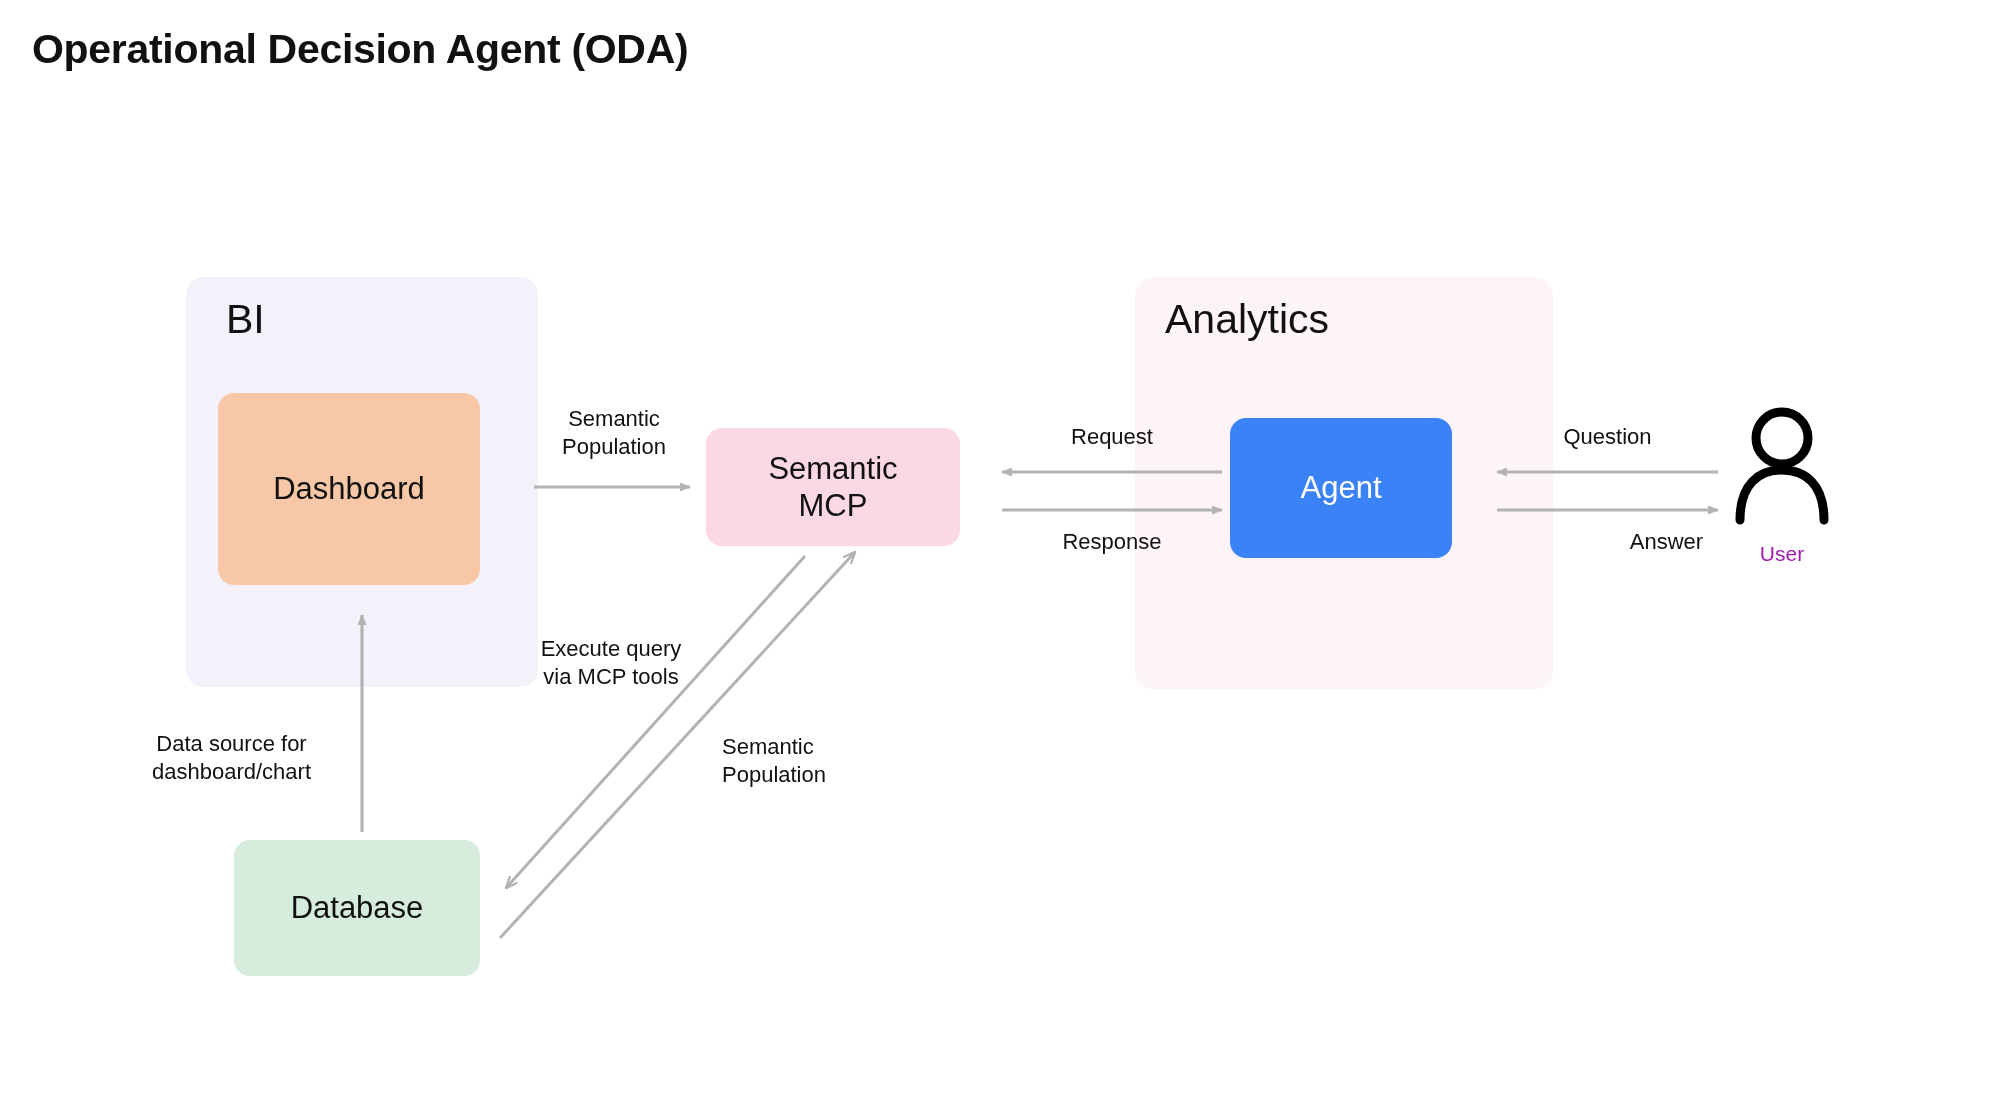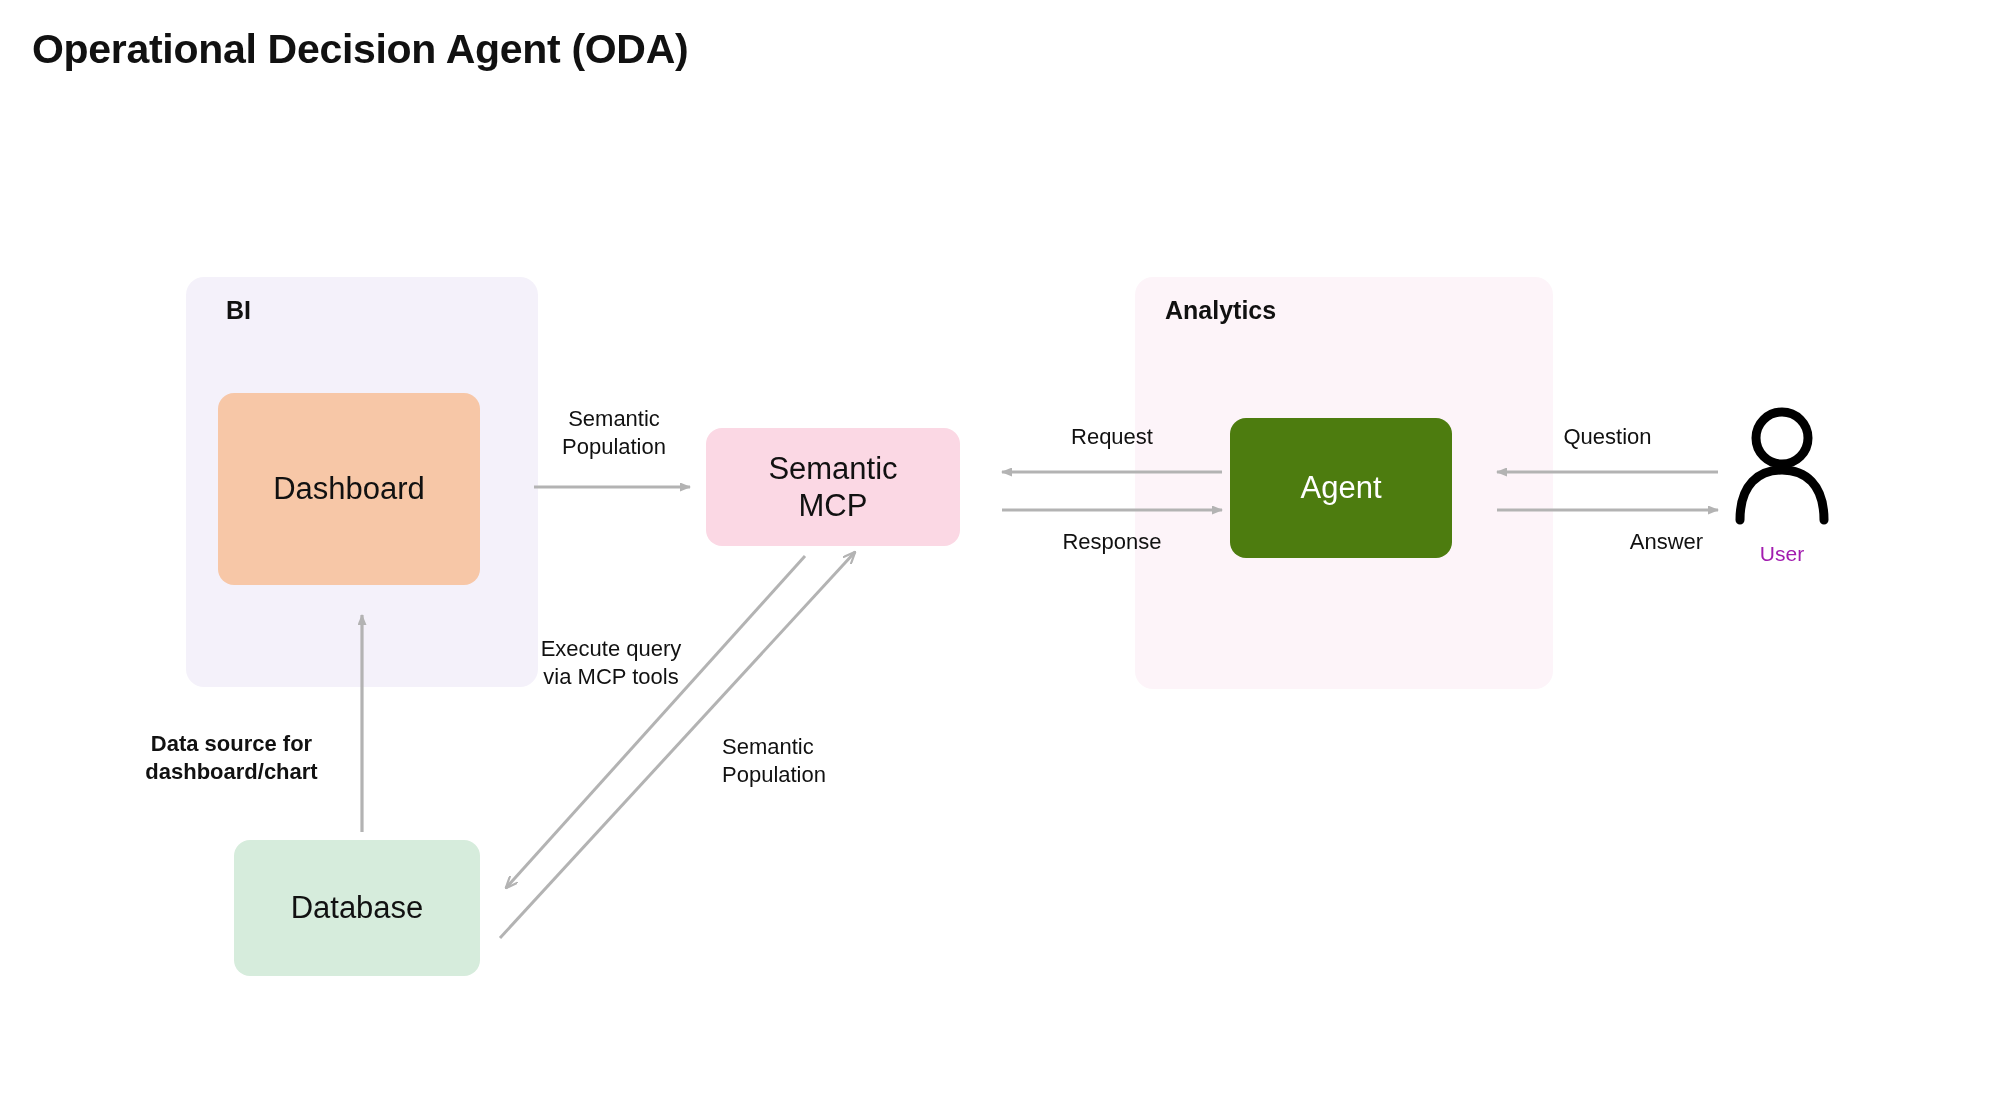--- a/index.html
+++ b/index.html
@@ -26,22 +26,22 @@
     color: #111111;
     letter-spacing: -0.3px;
     white-space: nowrap;
   }
   .group-box {
     position: absolute;
     border-radius: 18px;
   }
   .group-label {
     position: absolute;
-    font-size: 25px;
-    font-weight: bold;
+    font-size: 41px;
+    font-weight: normal;
     color: #111111;
     white-space: nowrap;
     text-align: center;
   }
   .node {
     position: absolute;
     border-radius: 16px;
     display: flex;
     align-items: center;
     justify-content: center;
@@ -142,21 +142,21 @@
 
   <div class="node" id="dashboard-node" style="left:218px; top:393px; width:262px; height:192px; background:#f7c7a7;">
     <span>Dashboard</span>
   </div>
 
   <div class="node" id="semantic-mcp-node" style="left:706px; top:428px; width:254px; height:118px; background:#fbd8e4;">
     <span style="white-space:pre-line;">Semantic
 MCP</span>
   </div>
 
-  <div class="node agent-node" id="agent-node" style="left:1230px; top:418px; width:222px; height:140px; background:#4d7c0f;">
+  <div class="node agent-node" id="agent-node" style="left:1230px; top:418px; width:222px; height:140px; background:#3b82f6;">
     <span>Agent</span>
   </div>
 
   <div class="user-figure" style="left:1728px; top:404px; width:108px; height:124px;">
     <svg width="108" height="124" viewBox="0 0 108 124">
       <circle cx="54" cy="34" r="26" fill="none" stroke="#000000" stroke-width="9"></circle>
       <path d="M12 116 C12 80, 31 66, 54 66 C77 66, 96 80, 96 116" fill="none" stroke="#000000" stroke-width="9" stroke-linecap="round"></path>
     </svg>
   </div>
   <div class="user-caption" style="left:1728px; top:542px; width:108px;">User</div>
@@ -165,21 +165,21 @@
 Population</div>
 
   <div class="edge-label" style="left:1002px; top:423px; width:220px;">Request</div>
 
   <div class="edge-label" style="left:1002px; top:528px; width:220px;">Response</div>
 
   <div class="edge-label" style="left:1497px; top:423px; width:221px;">Question</div>
 
   <div class="edge-label" style="left:1556px; top:528px; width:221px;">Answer</div>
 
-  <div class="edge-label" style="left:124px; top:730px; width:215px;font-weight:bold;">Data source for
+  <div class="edge-label" style="left:124px; top:730px; width:215px;">Data source for
 dashboard/chart</div>
 
   <div class="edge-label left-align" style="left:516px; top:635px; width:190px;text-align:center;">Execute query
 via MCP tools</div>
 
   <div class="edge-label left-align" style="left:722px; top:733px; width:190px;">Semantic
 Population</div>
 
 </div>
 

